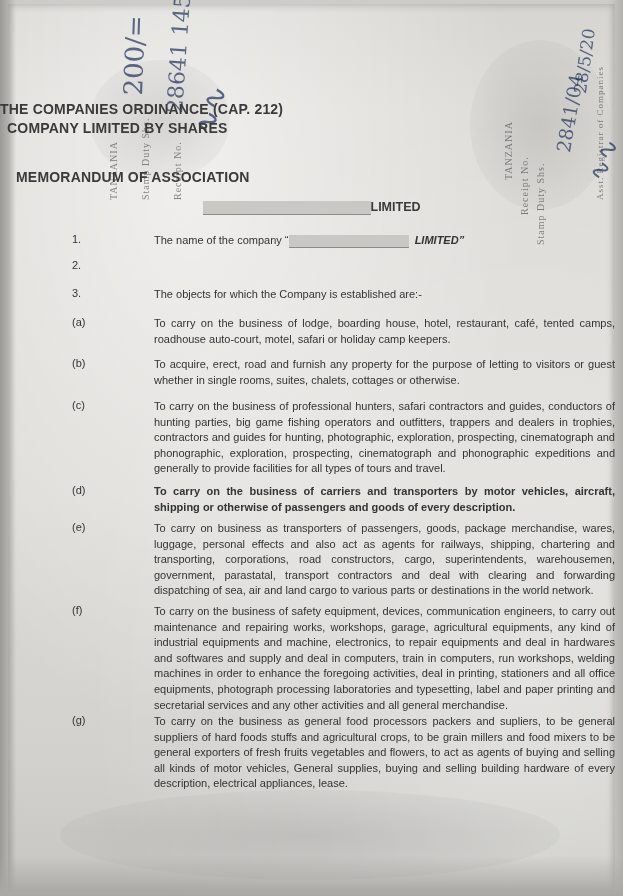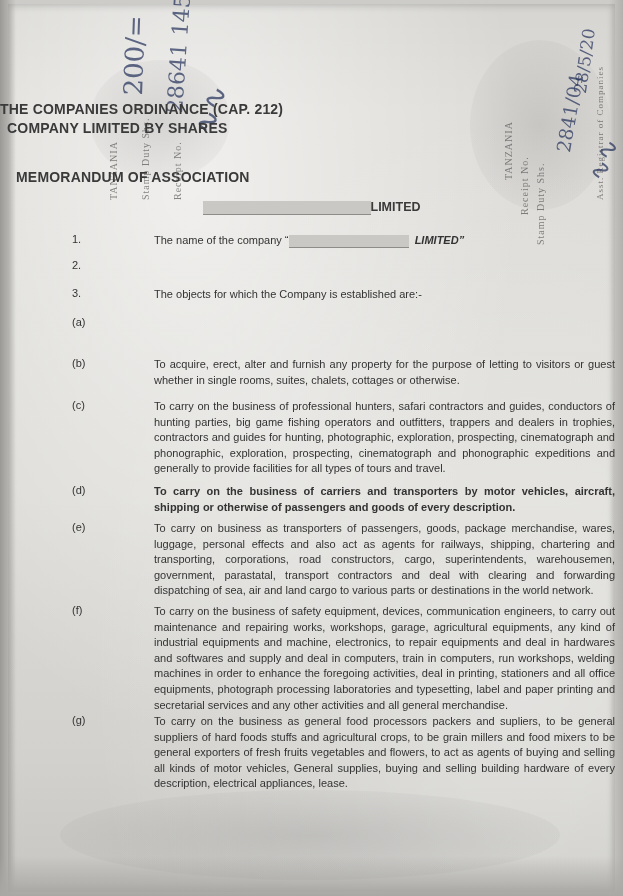--- a/index.html
+++ b/index.html
@@ -163,23 +163,24 @@
   <div class="body-text" style="top:233px;">
     <span>The name of the company “</span><span class="redaction mid"></span>&nbsp;&nbsp;<span class="strong-italic">LIMITED”</span>
   </div>
 
   <div class="marker num-marker" style="top:259px;">2.</div>
 
   <div class="marker num-marker" style="top:287px;">3.</div>
   <div class="body-text" style="top:287px;">The objects for which the Company is established are:-</div>
 
   <div class="marker alpha-marker" style="top:316px;">(a)</div>
+  <div class="body-text" style="top:316px;">To carry on the business of lodge, boarding house, hotel, restaurant, café, tented camps, roadhouse auto-court, motel, safari or holiday camp keepers.</div>
 
   <div class="marker alpha-marker" style="top:357px;">(b)</div>
-  <div class="body-text" style="top:357px;">To acquire, erect, alter and furnish any property for the purpose of letting to visitors or guest whether in single rooms, suites, chalets, cottages or otherwise.</div>
+  <div class="body-text" style="top:357px;">To acquire, erect, road and furnish any property for the purpose of letting to visitors or guest whether in single rooms, suites, chalets, cottages or otherwise.</div>
 
   <div class="marker alpha-marker" style="top:399px;">(c)</div>
   <div class="body-text" style="top:399px;">To carry on the business of professional hunters, safari contractors and guides, conductors of hunting parties, big game fishing operators and outfitters, trappers and dealers in trophies, contractors and guides for hunting, photographic, exploration, prospecting, cinematograph and phonographic, exploration, prospecting, cinematograph and phonographic expeditions and generally to provide facilities for all types of tours and travel.</div>
 
   <div class="marker alpha-marker" style="top:484px;">(d)</div>
   <div class="body-text" style="top:484px;font-weight:bold;">To carry on the business of carriers and transporters by motor vehicles, aircraft, shipping or otherwise of passengers and goods of every description.</div>
 
   <div class="marker alpha-marker" style="top:521px;">(e)</div>
   <div class="body-text" style="top:521px;">To carry on business as transporters of passengers, goods, package merchandise, wares, luggage, personal effects and also act as agents for railways, shipping, chartering and transporting, corporations, road constructors, cargo, superintendents, warehousemen, government, parastatal, transport contractors and deal with clearing and forwarding dispatching of sea, air and land cargo to various parts or destinations in the world network.</div>
 

